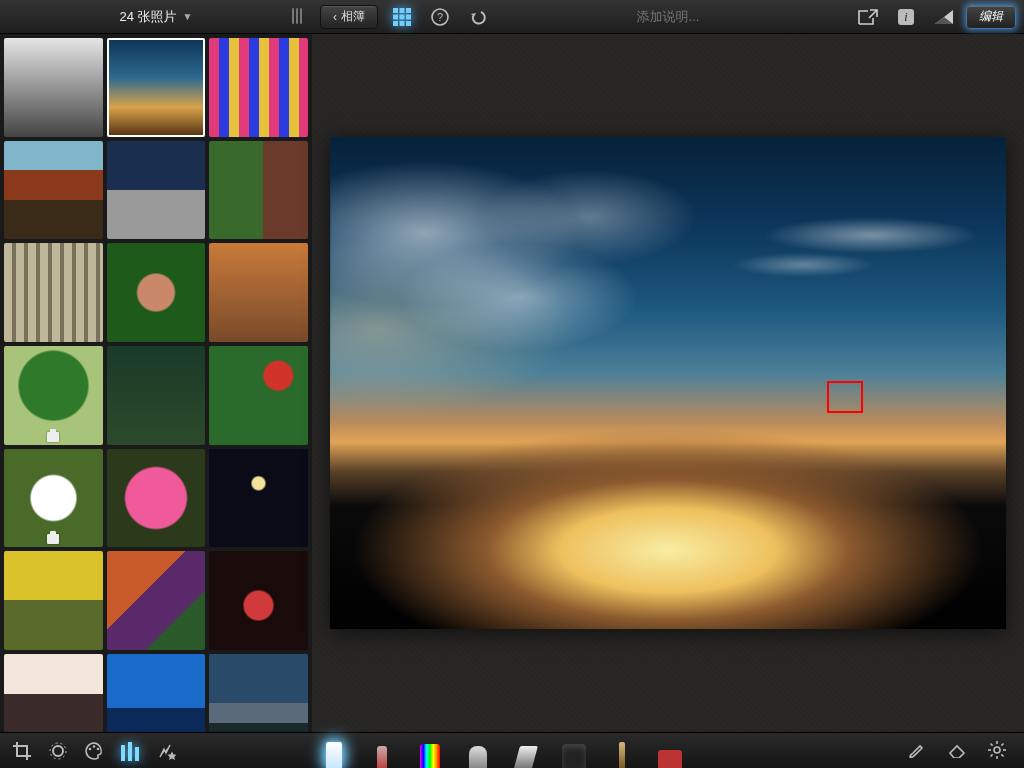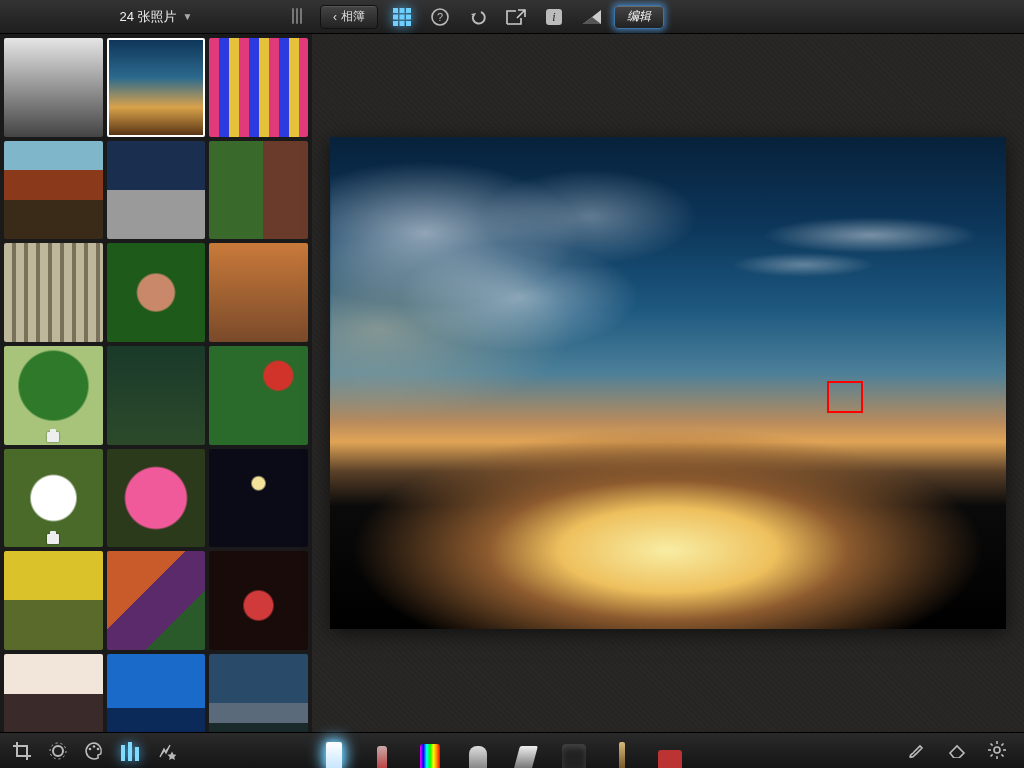--- a/index.html
+++ b/index.html
@@ -216,20 +216,21 @@
         <circle cx="9" cy="9" r="8" fill="none" stroke="#bbb" stroke-width="1.6"></circle>
         <text x="9" y="13" text-anchor="middle" font-size="11" fill="#bbb" font-family="Arial">?</text>
       </svg>
   </div>
   <div class="tb-icon">
     <svg width="18" height="18" viewBox="0 0 18 18">
         <path d="M12 4 A6 6 0 1 1 4 8" fill="none" stroke="#bbb" stroke-width="2"></path>
         <path d="M2 6 L5 9 L7 5 Z" fill="#bbb"></path>
       </svg>
   </div>
+  <input class="caption-input" placeholder="添加说明..." style="">
   <div class="right-actions">
     <div class="tb-icon">
       <svg width="20" height="16" viewBox="0 0 20 16">
           <path d="M1 15 H15 V9 M10 2 H1 V15 M12 1 L19 1 L19 8 M19 1 L11 9" fill="none" stroke="#ccc" stroke-width="1.6"></path>
         </svg>
     </div>
     <div class="tb-icon">
       <svg width="18" height="18" viewBox="0 0 18 18">
           <rect x="1" y="1" width="16" height="16" rx="3" fill="#bbb"></rect>
           <text x="9" y="13" text-anchor="middle" font-size="12" fill="#222" font-family="Georgia" font-style="italic">i</text>

